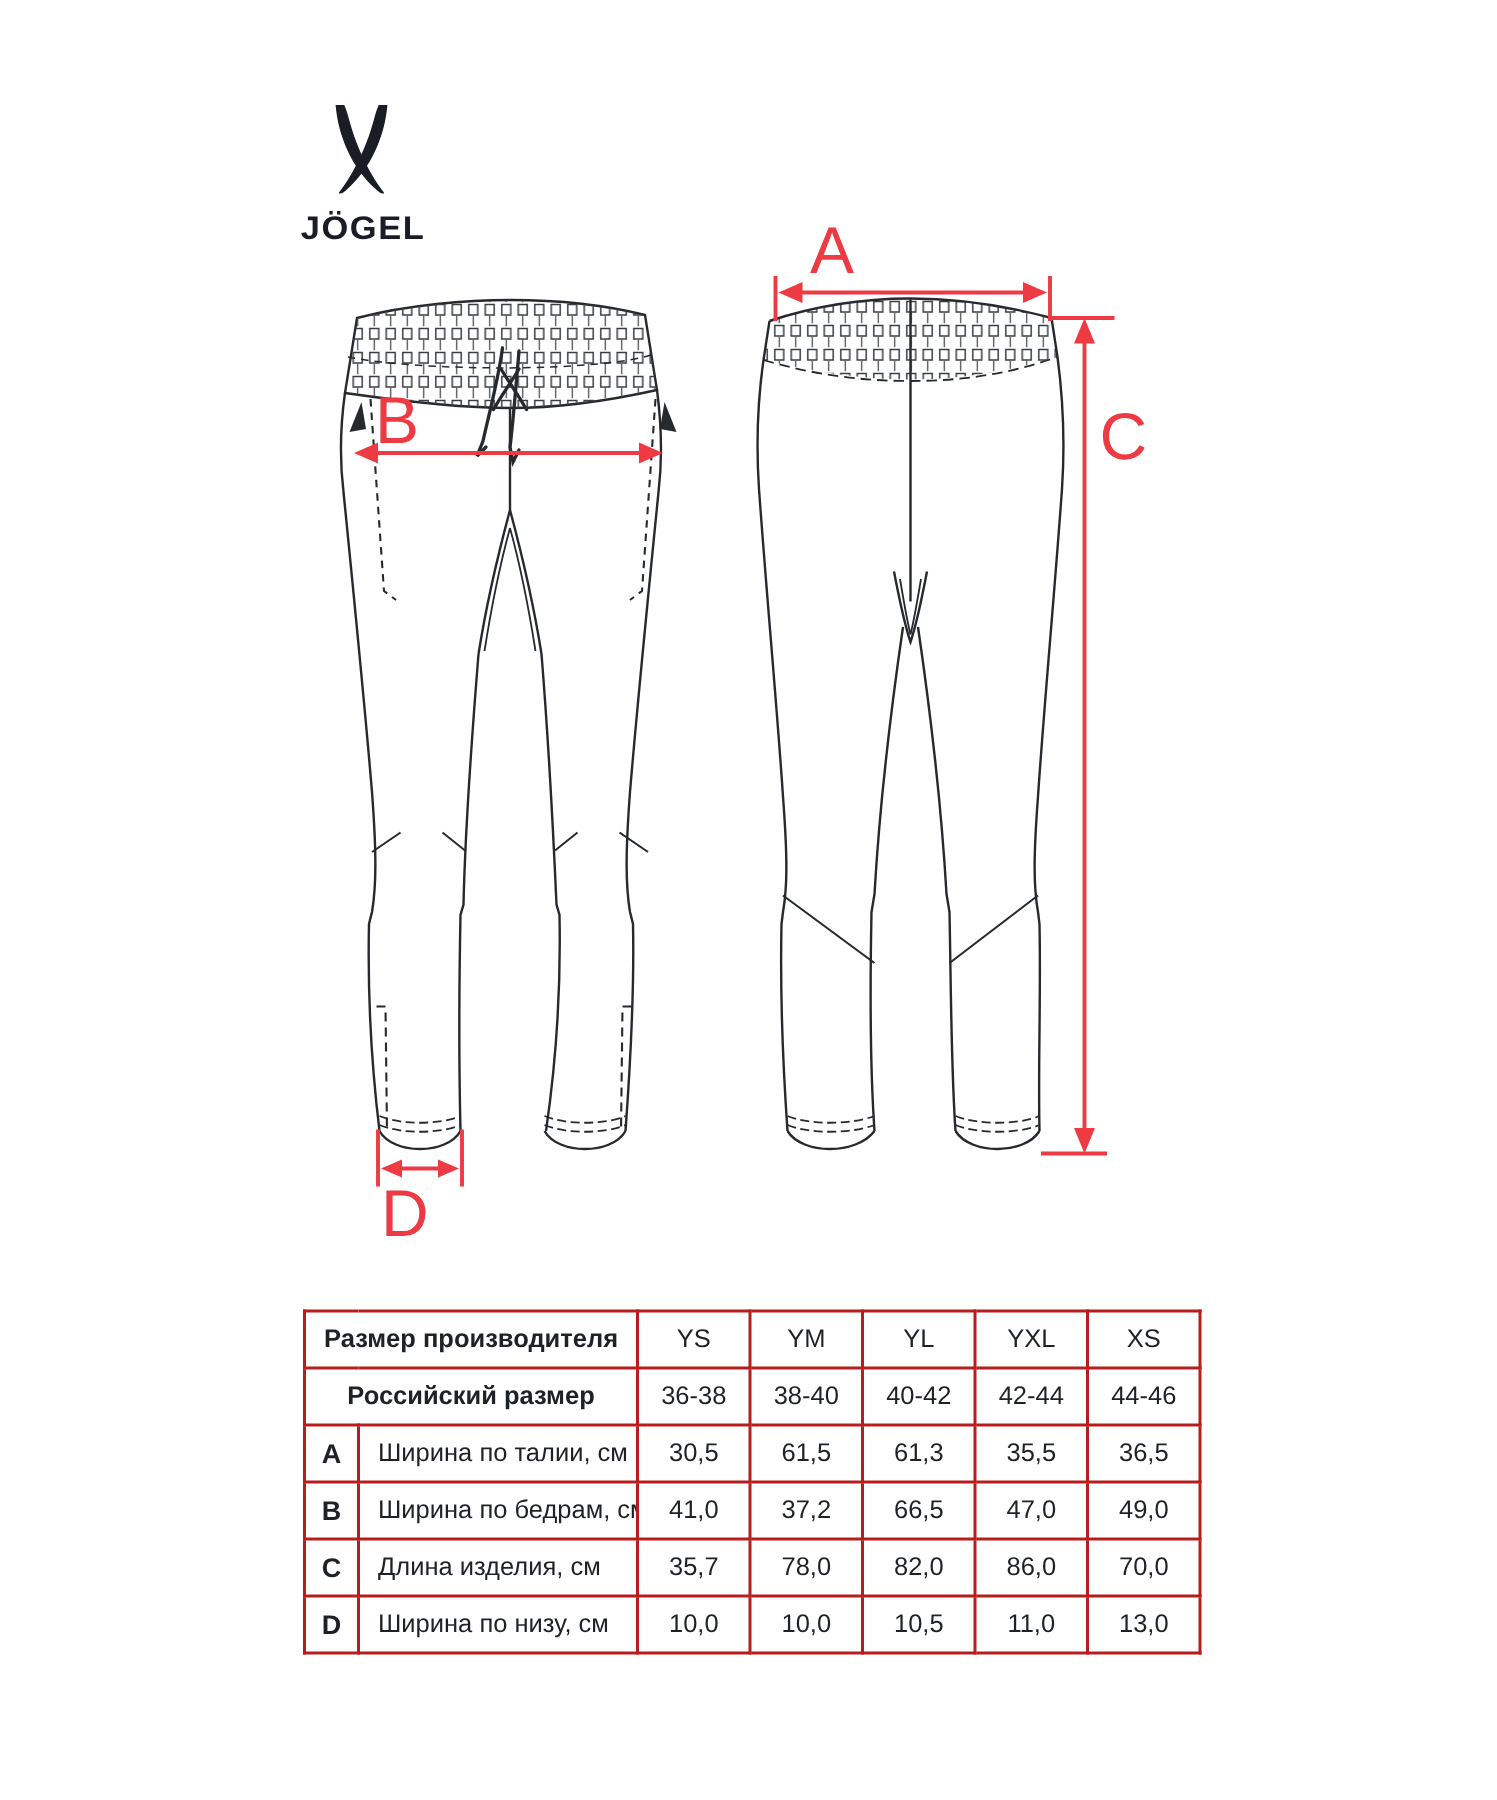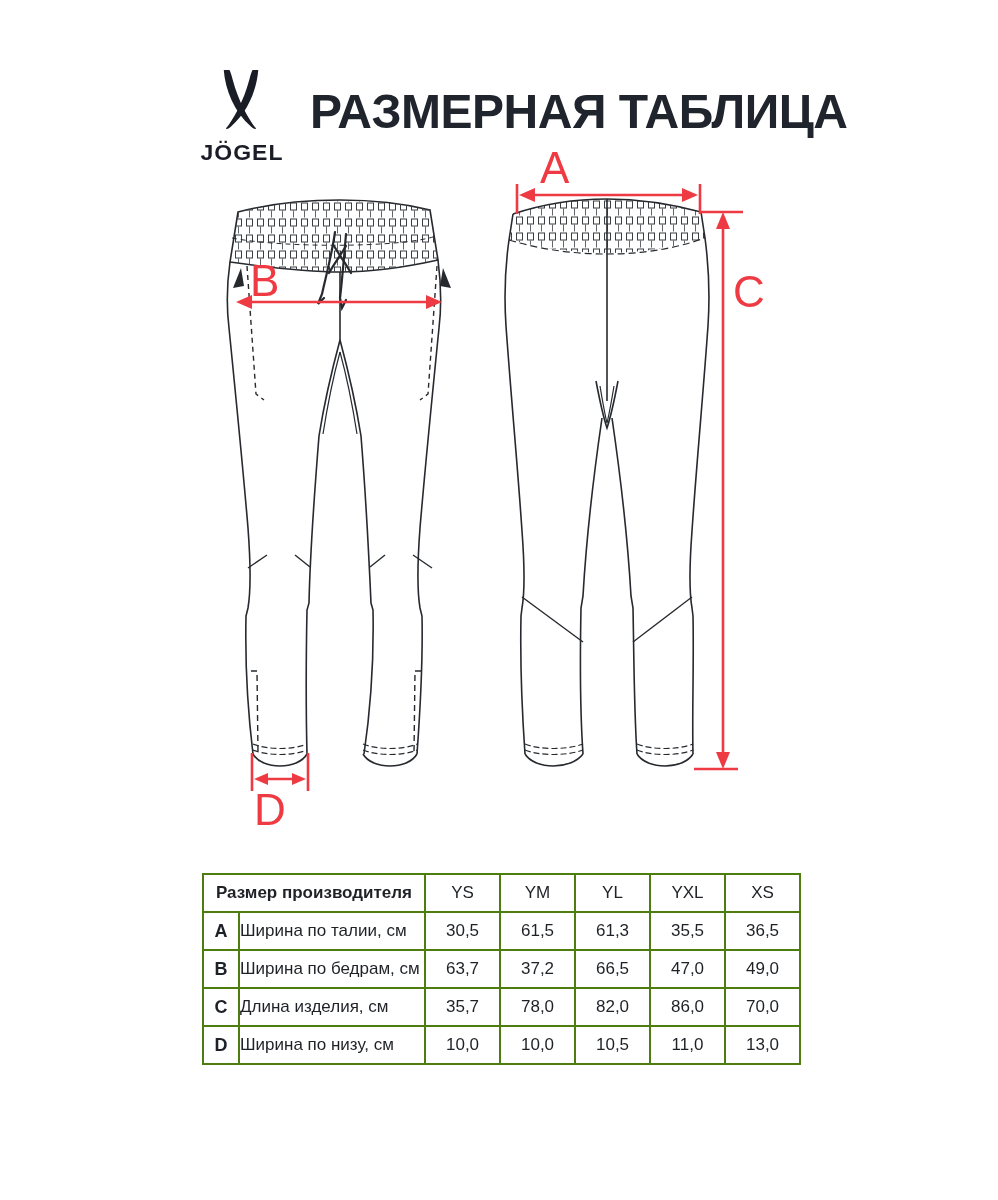--- a/index.html
+++ b/index.html
@@ -24,38 +24,37 @@
   .measure-label { position:absolute; color:#ee3b43; font-size:44px; line-height:1;
                    font-weight:normal; z-index:4; }
   .lbl-A { left:540px; top:146px; }
   .lbl-B { left:250px; top:259px; }
   .lbl-C { left:733px; top:270px; }
   .lbl-D { left:254px; top:788px; }
 
   
   table.size-table { position:absolute; left:202px; top:873px; width:597px;
                      border-collapse:collapse; table-layout:fixed; z-index:2; }
-  .size-table td { border:2px solid #4d7c0f; height:38px; font-size:17px; color:#1e2126;
+  .size-table td { border:2px solid #b91c1c; height:38px; font-size:17px; color:#1e2126;
                    text-align:center; vertical-align:middle; overflow:hidden; white-space:nowrap; }
   .size-table .letter-cell { font-weight:bold; font-size:18px; }
   .size-table .merged-label { font-weight:bold; }
-  .size-table .param-label { text-align:left; }
+  .size-table .param-label { text-align:left; padding-left:12px; }
 </style>
 </head>
 <body>
 
 <div class="page">
 
   <svg class="logo-mark" viewBox="0 0 90 130">
     <path fill="#1b1d26" d="M12,0 C15,38 32,80 64,108 C68,112 72,114 74,112 C60,95 40,60 29,18 C27,10 25,4 23,0 Z"></path>
     <path fill="#1b1d26" d="M78,0 C75,38 58,80 26,108 C22,112 18,114 16,112 C30,95 50,60 61,18 C63,10 65,4 67,0 Z"></path>
   </svg>
   <div class="logo-text">JÖGEL</div>
 
-  <h1 class="page-title">РАЗМЕРНАЯ ТАБЛИЦА</h1>
 
   <div class="diagram">
 
     <svg class="pants-svg front-svg" viewBox="0 0 240 590">
       <defs>
         <pattern id="elF" width="11" height="16" patternUnits="userSpaceOnUse">
           <rect x="2.5" y="5" width="6" height="7" fill="none" stroke="#3a3d42" stroke-width="1"></rect>
           <line x1="5.5" y1="0" x2="5.5" y2="3.5" stroke="#3a3d42" stroke-width="0.8"></line>
           <line x1="5.5" y1="12.5" x2="5.5" y2="16" stroke="#3a3d42" stroke-width="0.8"></line>
         </pattern>
@@ -192,32 +191,40 @@
     <tbody>
       <tr>
         <td colspan="2" class="merged-label">Размер производителя</td>
         <td class="val">YS</td>
         <td class="val">YM</td>
         <td class="val">YL</td>
         <td class="val">YXL</td>
         <td class="val">XS</td>
       </tr>
       <tr>
+        <td colspan="2" class="merged-label">Российский размер</td>
+        <td class="val">36-38</td>
+        <td class="val">38-40</td>
+        <td class="val">40-42</td>
+        <td class="val">42-44</td>
+        <td class="val">44-46</td>
+      </tr>
+      <tr>
         <td class="letter-cell">A</td>
         <td class="param-label">Ширина по талии, см</td>
         <td class="val">30,5</td>
         <td class="val">61,5</td>
         <td class="val">61,3</td>
         <td class="val">35,5</td>
         <td class="val">36,5</td>
       </tr>
       <tr>
         <td class="letter-cell">B</td>
         <td class="param-label">Ширина по бедрам, см</td>
-        <td class="val">63,7</td>
+        <td class="val">41,0</td>
         <td class="val">37,2</td>
         <td class="val">66,5</td>
         <td class="val">47,0</td>
         <td class="val">49,0</td>
       </tr>
       <tr>
         <td class="letter-cell">C</td>
         <td class="param-label">Длина изделия, см</td>
         <td class="val">35,7</td>
         <td class="val">78,0</td>

